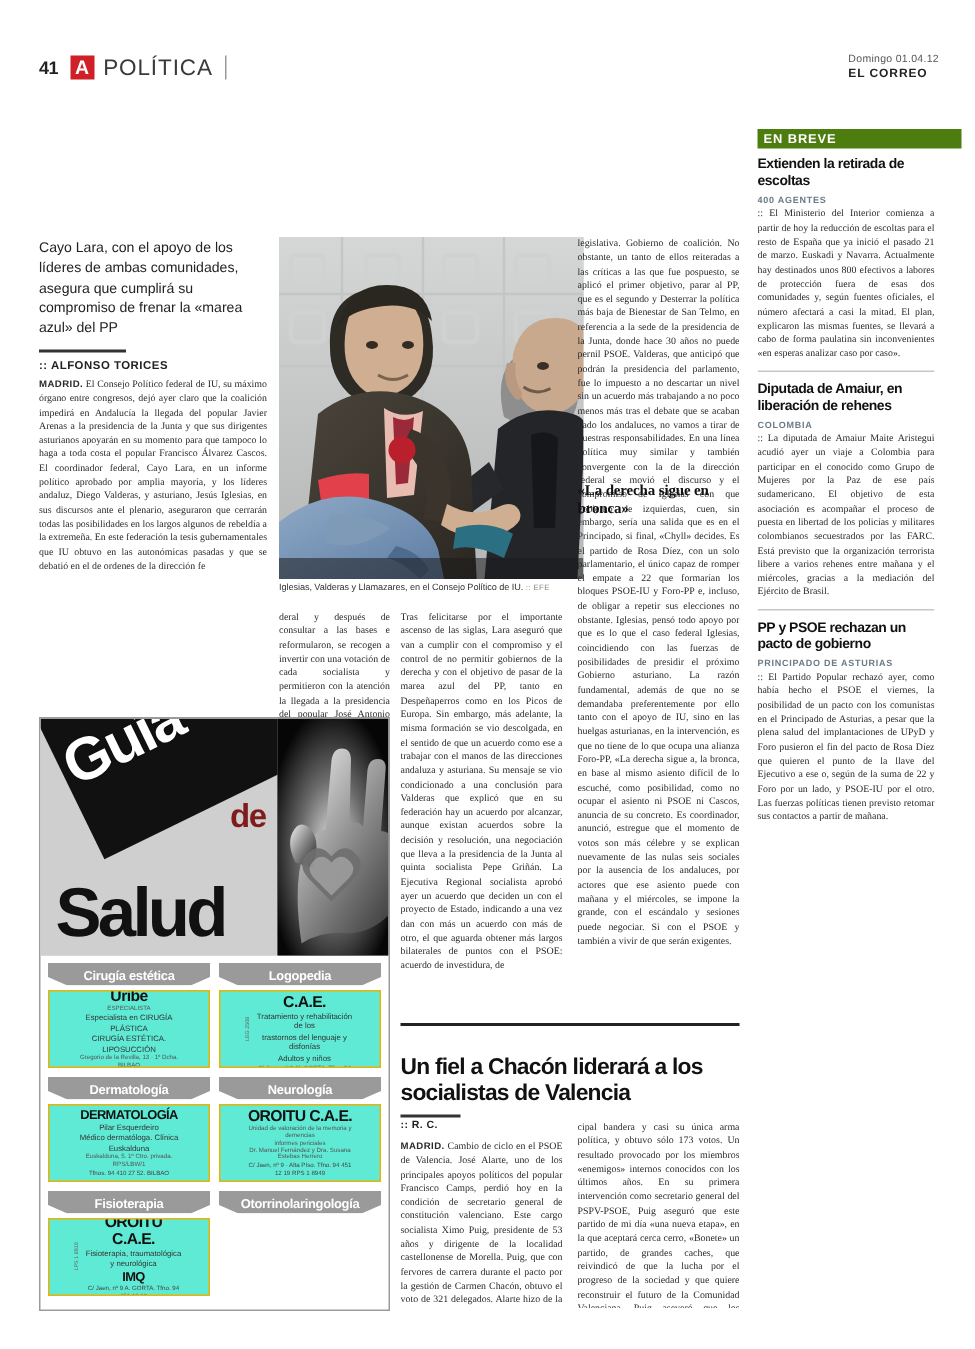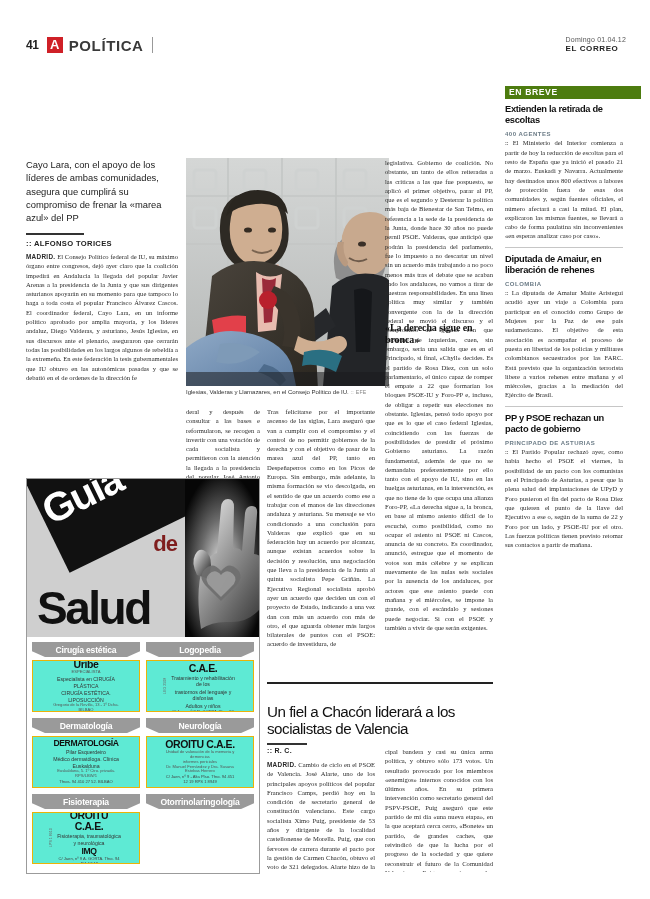--- a/index.html
+++ b/index.html
@@ -48,21 +48,21 @@
     font-weight: bold;
     font-size: 13px;
     width: 16px;
     height: 16px;
     line-height: 16px;
     text-align: center;
     margin-right: 6px;
   }
   .section-name {
     font-family: "Liberation Sans", sans-serif;
-    font-weight: bold;
+    font-weight: normal;
     font-size: 15px;
     letter-spacing: 0.6px;
     color: #3a3a3a;
   }
   .section-rule {
     width: 1px;
     height: 16px;
     background: #999;
     margin-left: 8px;
   }
@@ -254,21 +254,21 @@
     width: 226px;
     height: 2px;
     background: #222;
   }
   .sec-headline {
     position: absolute;
     left: 267px;
     top: 690px;
     width: 228px;
     font-family: "Liberation Sans", sans-serif;
-    font-weight: normal;
+    font-weight: bold;
     font-size: 15.2px;
     line-height: 1.13;
     letter-spacing: -0.5px;
     color: #111;
   }
   .sec-byline-rule {
     position: absolute;
     left: 267px;
     top: 743px;
     width: 40px;

